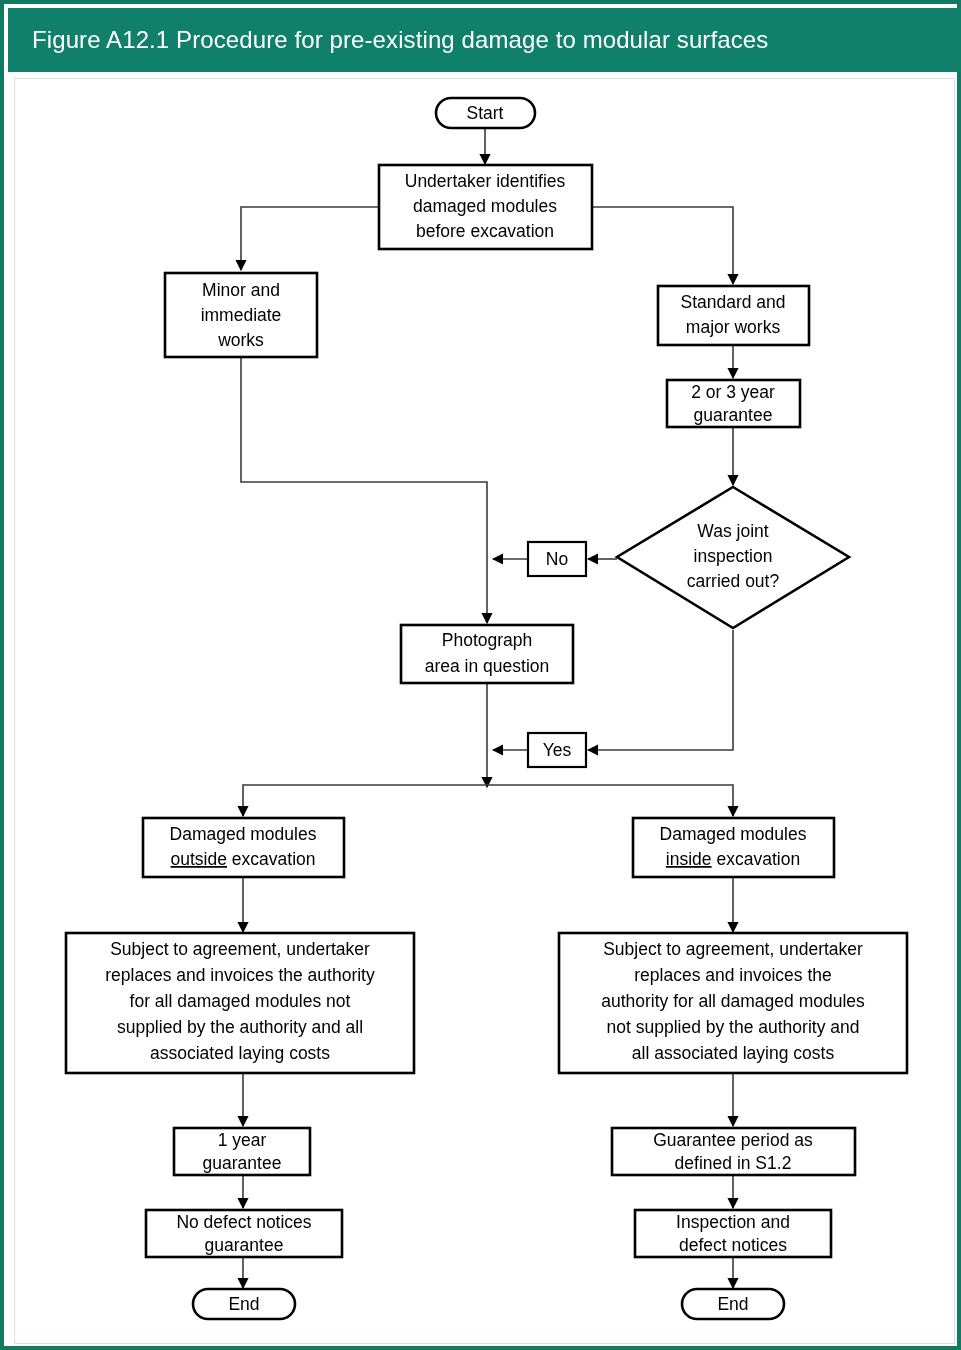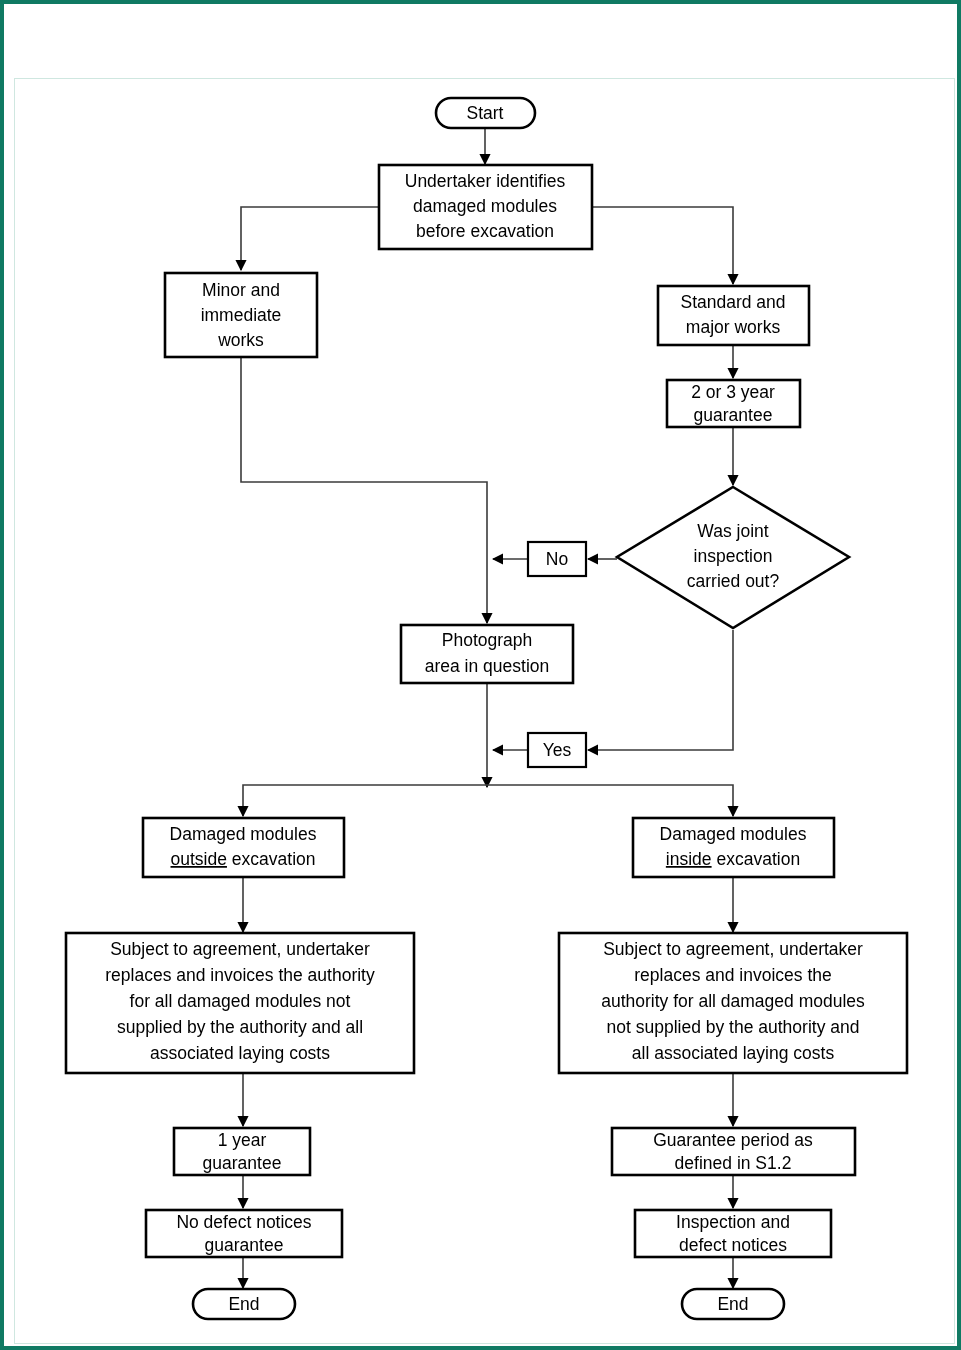--- a/index.html
+++ b/index.html
@@ -101,20 +101,23 @@
   .underline-txt {
     text-decoration: underline;
   }
 </style>
 </head>
 <body>
 
 <div id="page">
   <div id="figure-frame">
 
+    <div id="title-bar">
+      <span id="title-text">Figure A12.1 Procedure for pre-existing damage to modular surfaces</span>
+    </div>
 
     <div id="inner-white"></div>
 
     <svg id="flow-svg" viewBox="0 0 961 1350" xmlns="http://www.w3.org/2000/svg">
       <defs>
         <marker id="arrow" viewBox="0 0 10 10" refX="9" refY="5" markerWidth="7" markerHeight="7" orient="auto-start-reverse">
           <path d="M 0 0 L 10 5 L 0 10 z" fill="#000000"></path>
         </marker>
       </defs>
 

